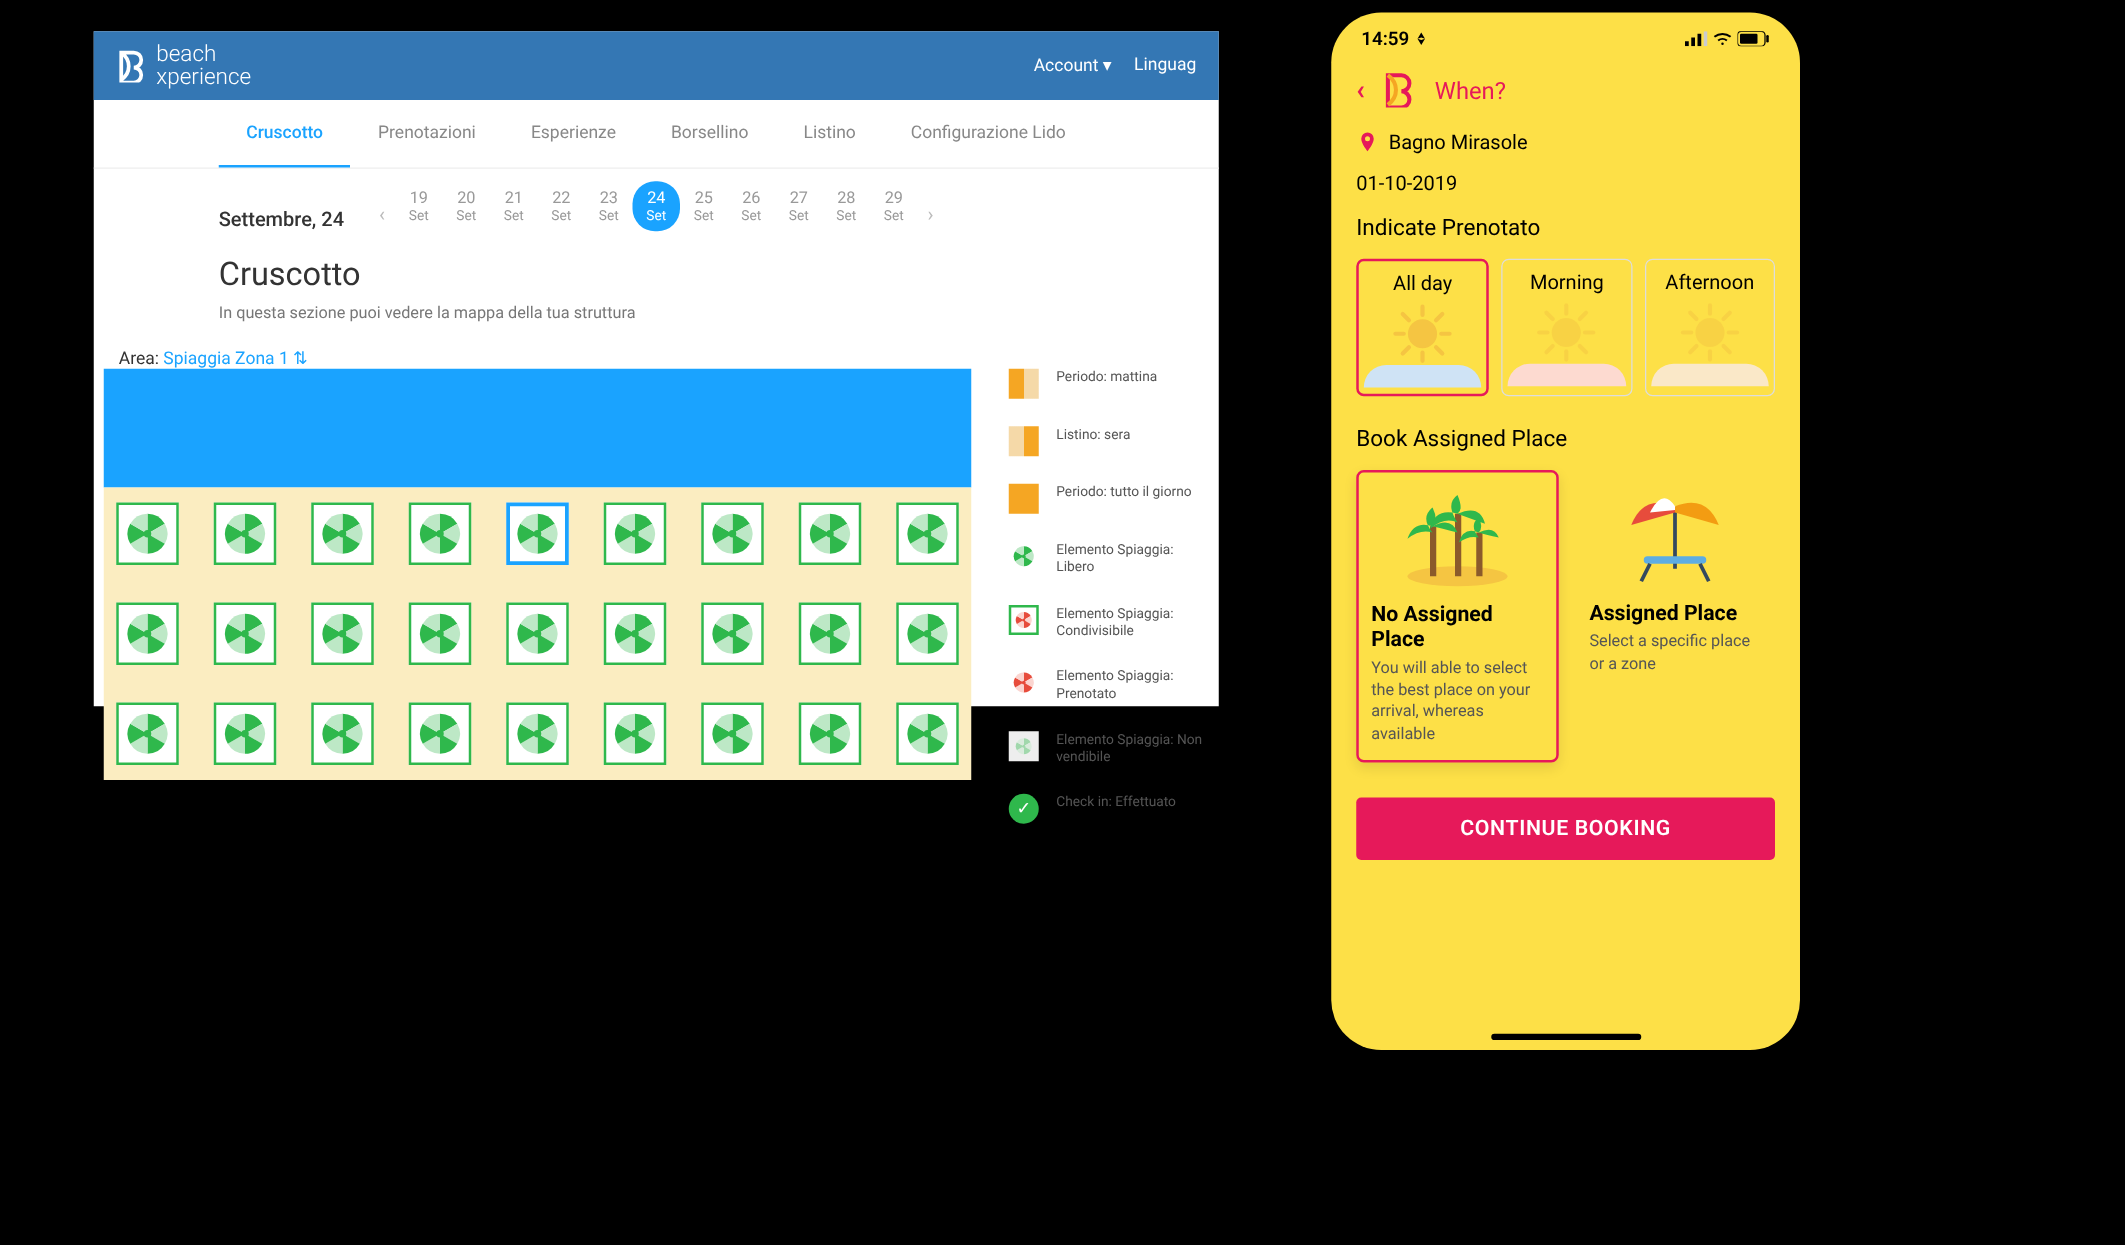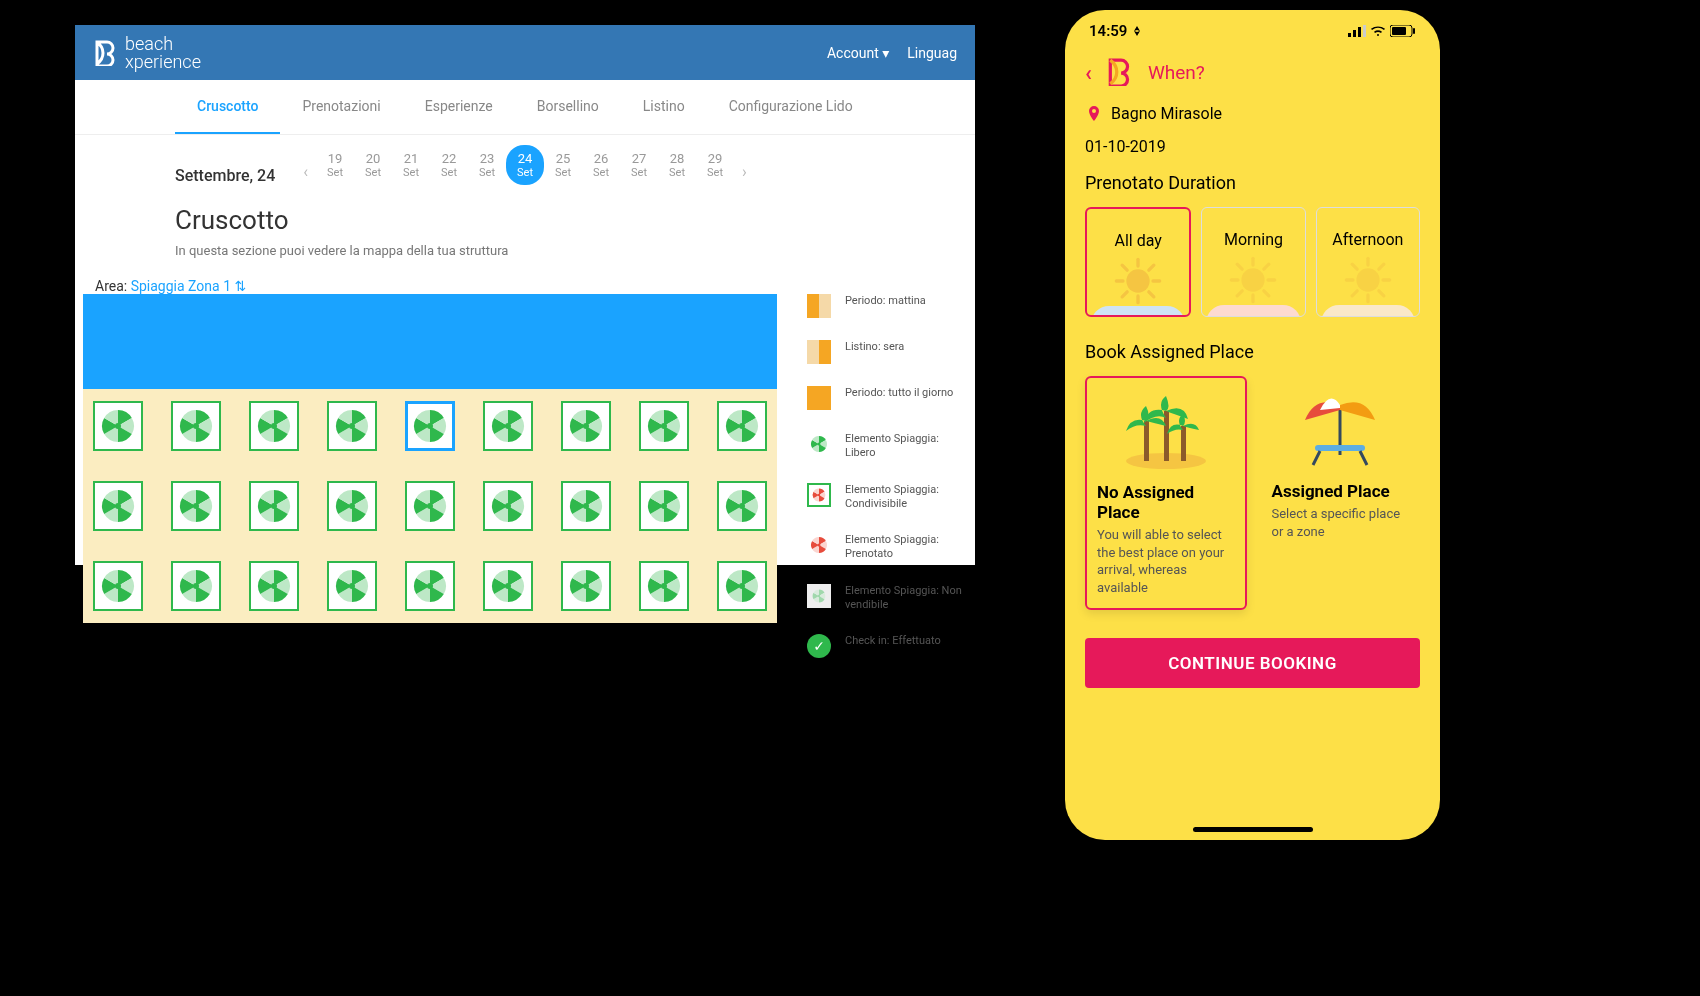--- a/index.html
+++ b/index.html
@@ -54,21 +54,21 @@
 .mob-head{display:flex;align-items:center;gap:14px;padding:10px 20px}
 .back{color:#e6195a;font-size:22px;font-weight:700;cursor:pointer}
 .mob-title{font-size:19px;color:#e6195a;font-weight:400}
 .mob-body{padding:0 20px}
 .loc-row{display:flex;align-items:center;gap:8px;margin:8px 0}
 .loc-row svg{flex-shrink:0}
 .loc-row span{font-size:16px}
 .date-txt{font-size:16px;margin:14px 0 16px}
 .label{font-size:18px;margin:10px 0 14px}
 .dur-row{display:flex;gap:10px}
-.dur-card{flex:1;border:1px solid #ddd;border-radius:6px;padding:22px 4px 0;text-align:center;cursor:pointer;height:110px;position:relative;overflow:hidden}
+.dur-card{flex:1;border:1px solid #ddd;border-radius:6px;padding:8px 4px 0;text-align:center;cursor:pointer;height:110px;position:relative;overflow:hidden}
 .dur-card.sel{border:2px solid #e6195a}
 .dur-card .dt{font-size:16px;margin-bottom:6px}
 .place-row{display:flex;gap:14px;margin-top:14px}
 .place-card{flex:1;border:1px solid transparent;border-radius:6px;padding:8px 10px 12px;cursor:pointer}
 .place-card.sel{border:2px solid #e6195a;box-shadow:0 4px 10px rgba(0,0,0,.1)}
 .place-img{height:90px;display:flex;align-items:center;justify-content:center}
 .place-card .pt{font-size:17px;font-weight:700;margin:6px 0 4px}
 .place-card .pd{font-size:13px;color:#555;line-height:1.35}
 .continue{margin:28px 0 0;width:100%;height:50px;background:#e6195a;color:#fff;border:none;border-radius:4px;font-size:17px;font-weight:600;letter-spacing:.5px;cursor:pointer}
 .home-ind{position:absolute;bottom:8px;left:50%;transform:translateX(-50%);width:120px;height:5px;background:#000;border-radius:3px}
@@ -395,21 +395,21 @@
     <span class="mob-title">When?</span>
   </div>
   <div class="mob-body">
     <div class="loc-row">
       <svg width="18" height="18" viewBox="0 0 18 18">
           <path d="M9 1a5 5 0 00-5 5c0 4 5 10 5 10s5-6 5-10a5 5 0 00-5-5zm0 7a2 2 0 110-4 2 2 0 010 4z" fill="#e6195a"></path>
         </svg>
       <span>Bagno Mirasole</span>
     </div>
     <div class="date-txt">01-10-2019</div>
-    <div class="label">Prenotato Duration</div>
+    <div class="label">Indicate Prenotato</div>
     <div class="dur-row" id="durs">
         <div class="dur-card sel">
           <div class="dt">All day</div>
           <div class="sun-scene">
             <svg width="50" height="50" viewBox="0 0 60 60" style="opacity:1;display:block;margin:0 auto">
               <use href="#sun-full"></use>
             </svg>
             <div class="horizon" style="background:#cfe3f5"></div>
           </div>
         </div>

